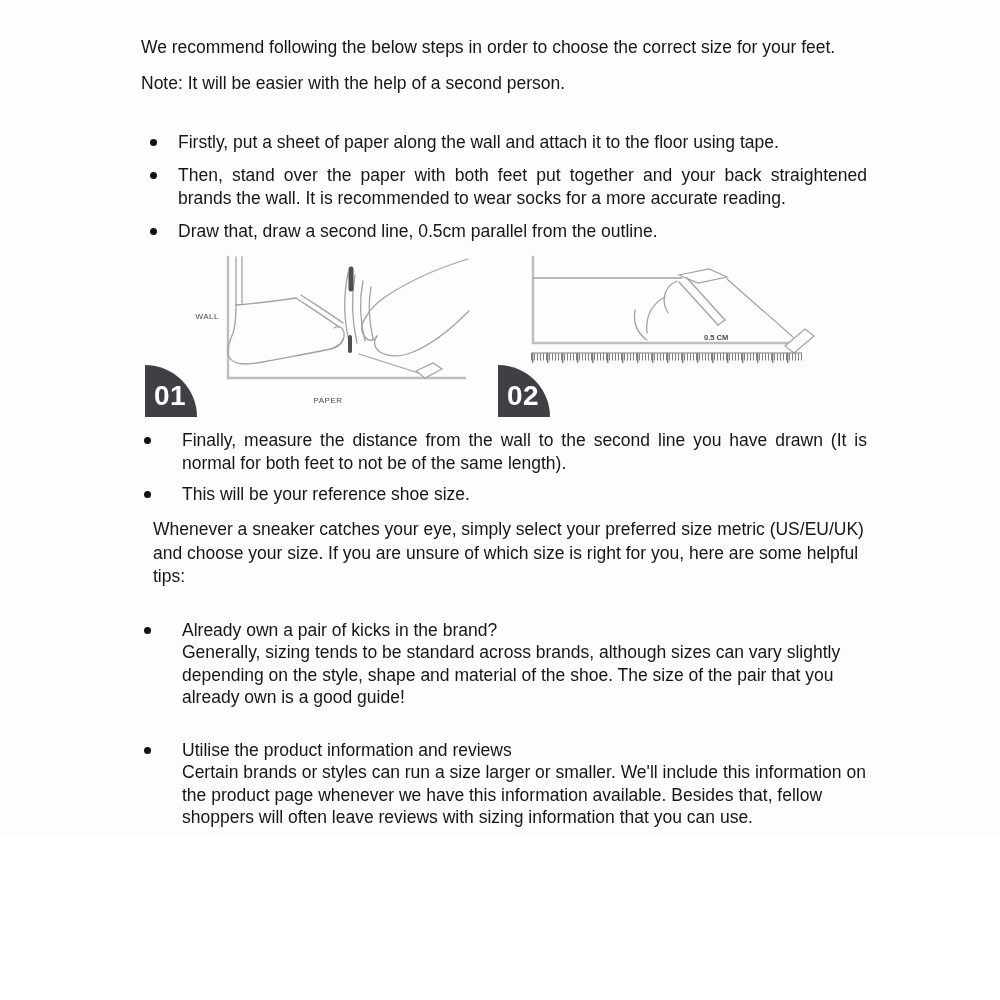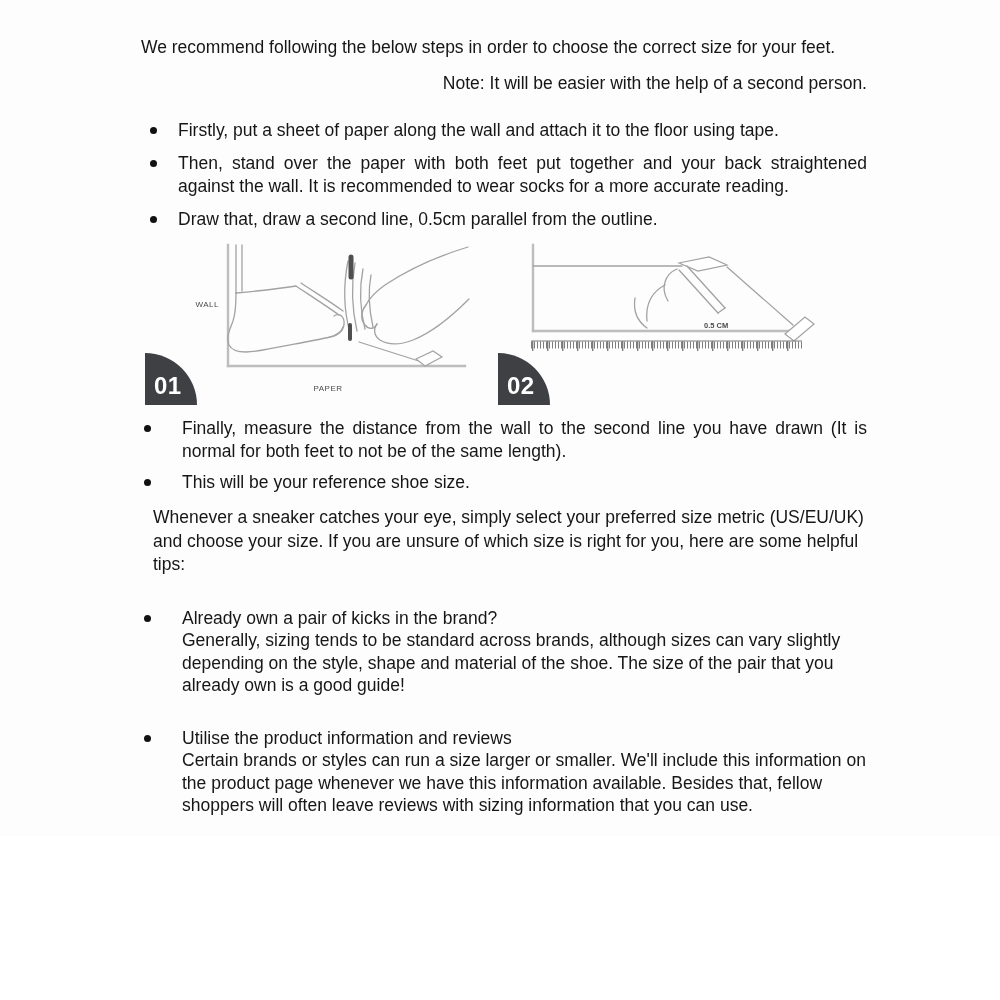--- a/index.html
+++ b/index.html
@@ -9,21 +9,21 @@
     box-sizing:border-box;
     padding:33px 133px 0 141px;
     background:#fdfdfd;
     font-family:"Liberation Sans", sans-serif;
     font-size:17.5px;
     color:#161616;
     overflow:hidden;
   }
   p { margin:0; }
   .intro { line-height:28px; margin-bottom:8px; }
-  .note  { line-height:28px; margin-bottom:22px;text-align:right; }
+  .note  { line-height:28px; margin-bottom:34px; }
 
   ul { list-style:none; margin:0; padding:0; }
   li { position:relative; line-height:23px; }
 
   .steps li { padding-left:37px; margin-bottom:10px; text-align:justify; }
   .steps li::before {
     content:""; position:absolute; left:9px; top:8px;
     width:7px; height:7px; border-radius:50%; background:#111;
   }
 
@@ -48,21 +48,21 @@
   .diagram-svg { position:absolute; top:0; }
   #fig1 { left:22px; }
   #fig2 { left:376px; }
 
   .badge {
     position:absolute; top:112px;
     width:52px; height:52px;
     background:#3e4043;
     border-radius:0 100% 0 0;
     color:#ffffff;
-    font-weight:bold; font-size:24px;
+    font-weight:bold; font-size:28px;
     display:flex; align-items:flex-end;
     box-sizing:border-box;
     padding:0 0 5px 9px;
     letter-spacing:0.5px;
   }
   #badge1 { left:4px; }
   #badge2 { left:357px; }
 
   svg { display:block; }
   svg text { font-family:"Liberation Sans", sans-serif; fill:#4a4a4a; }
@@ -75,21 +75,21 @@
 </head>
 <body>
 
 <div class="page">
 
   <p class="intro">We recommend following the below steps in order to choose the correct size for your feet.</p>
   <p class="note">Note: It will be easier with the help of a second person.</p>
 
   <ul class="steps">
     <li>Firstly, put a sheet of paper along the wall and attach it to the floor using tape.</li>
-    <li>Then, stand over the paper with both feet put together and your back straightened against the wall. It is recommended to wear socks for a more accurate reading.</li>
+    <li>Then, stand over the paper with both feet put together and your back straightened brands the wall. It is recommended to wear socks for a more accurate reading.</li>
     <li>Draw that, draw a second line, 0.5cm parallel from the outline.</li>
   </ul>
 
   <div class="diagram-section">
 
     <svg id="fig1" class="diagram-svg" width="310" height="155" viewBox="0 0 310 155">
 
       <path class="frame" d="M65,4 V125"></path>
       <path class="frame" d="M65,125 H302"></path>
 

